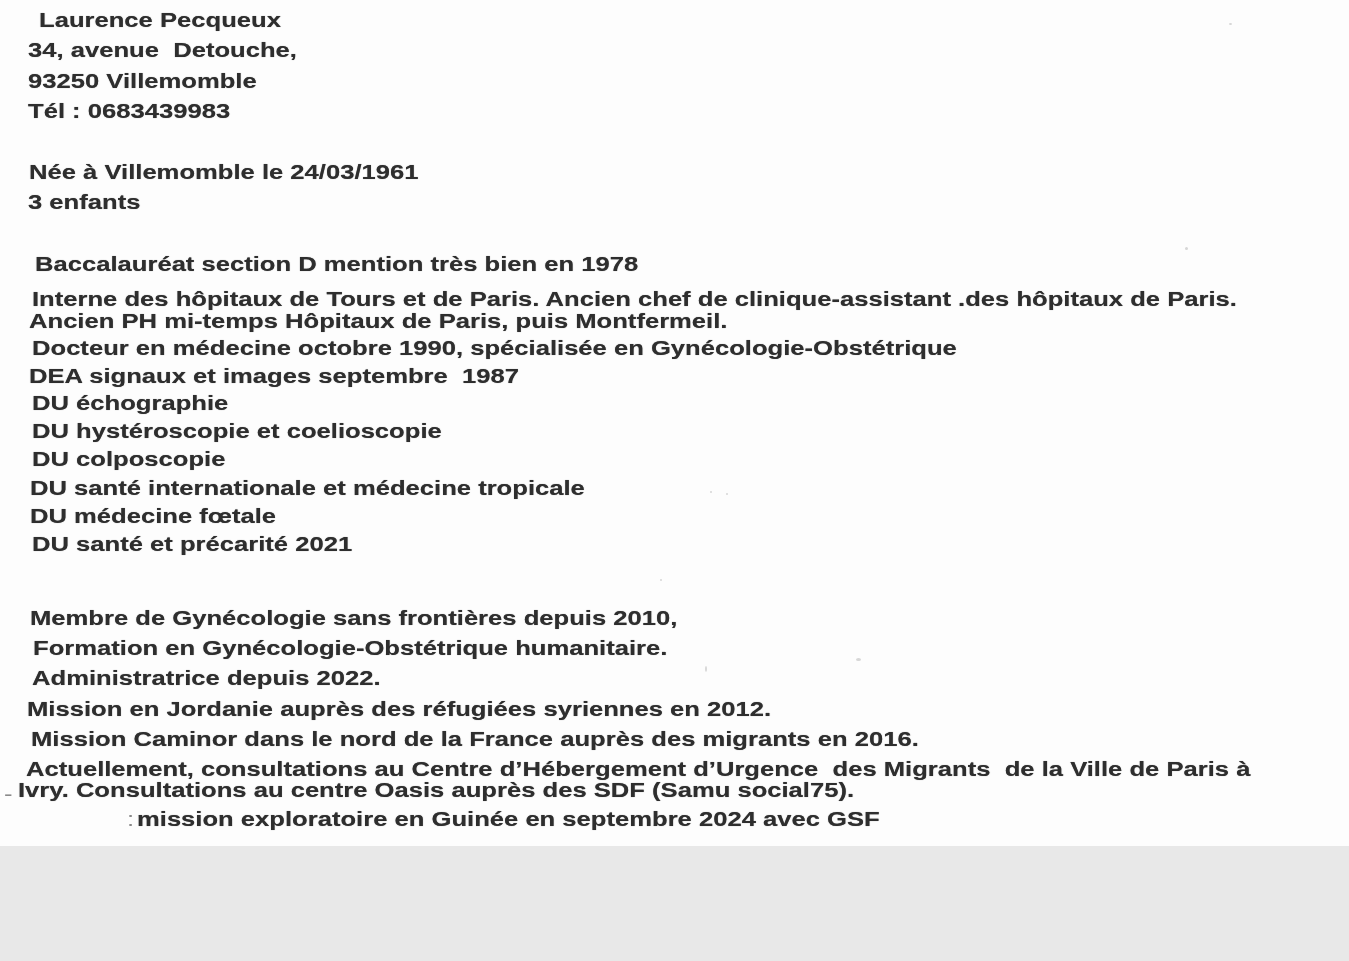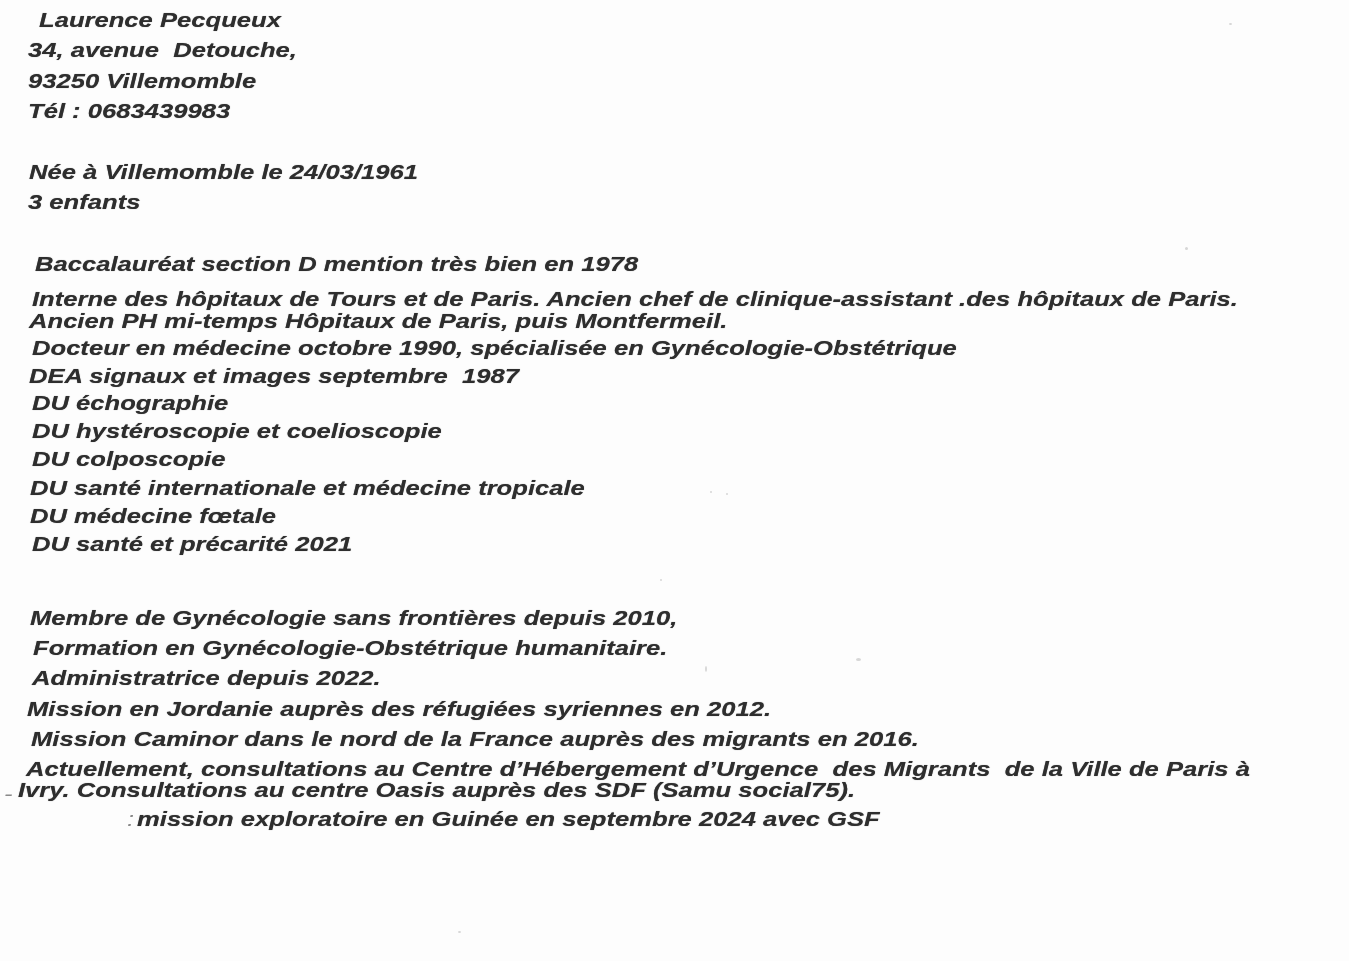--- a/index.html
+++ b/index.html
@@ -1,22 +1,21 @@
 <!DOCTYPE html>
 <html><head>
 <meta charset="utf-8">
 <style>
   html,body{margin:0;padding:0;background:#e8e8e8;}
   .page{
     position:relative;
-    width:1349px;height:961px;
+    width:1349px;height:846px;
     background:#fdfdfd;
     overflow:hidden;
     font-family:"Liberation Sans", sans-serif;
-    font-style:italic;
   }
   .line{
     position:absolute;
     white-space:pre;
     font-size:20px;
     line-height:20px;
     font-weight:bold;
     color:#2e2e2e;
     text-shadow:0 0 0.7px rgba(45,45,45,0.75);
     transform:scaleX(1.28);

